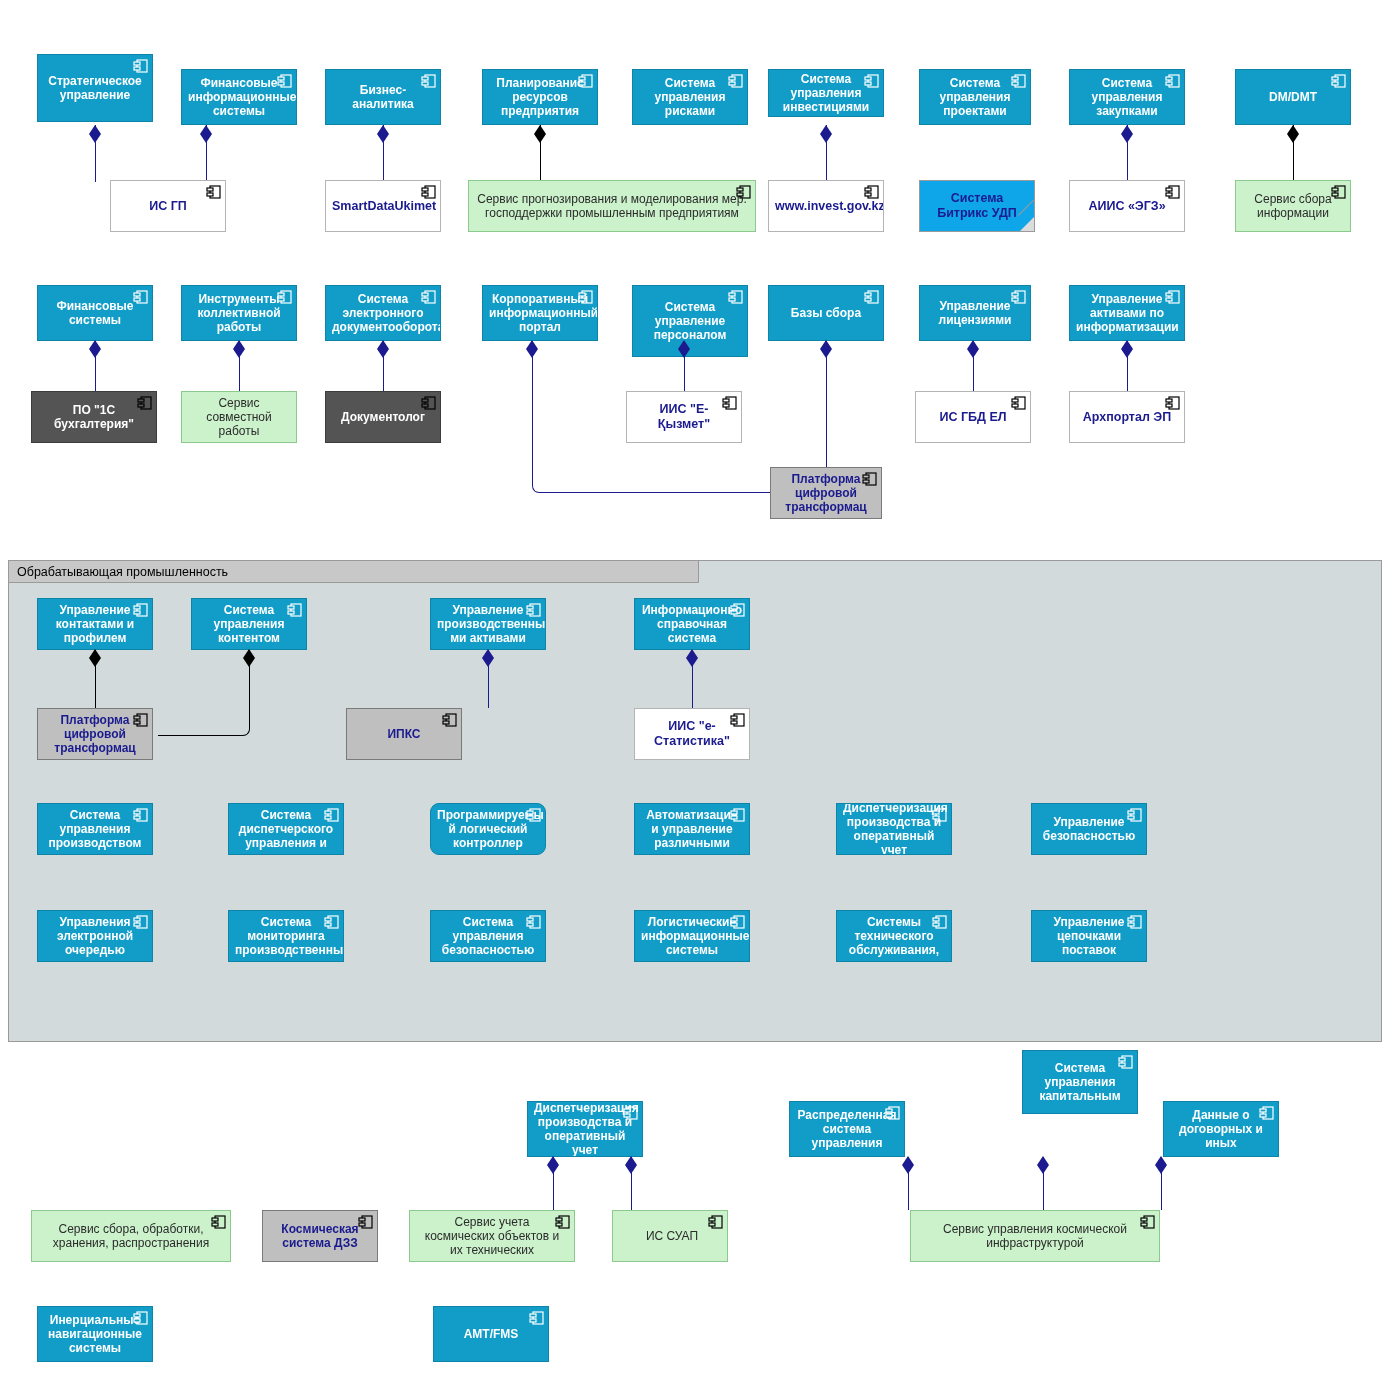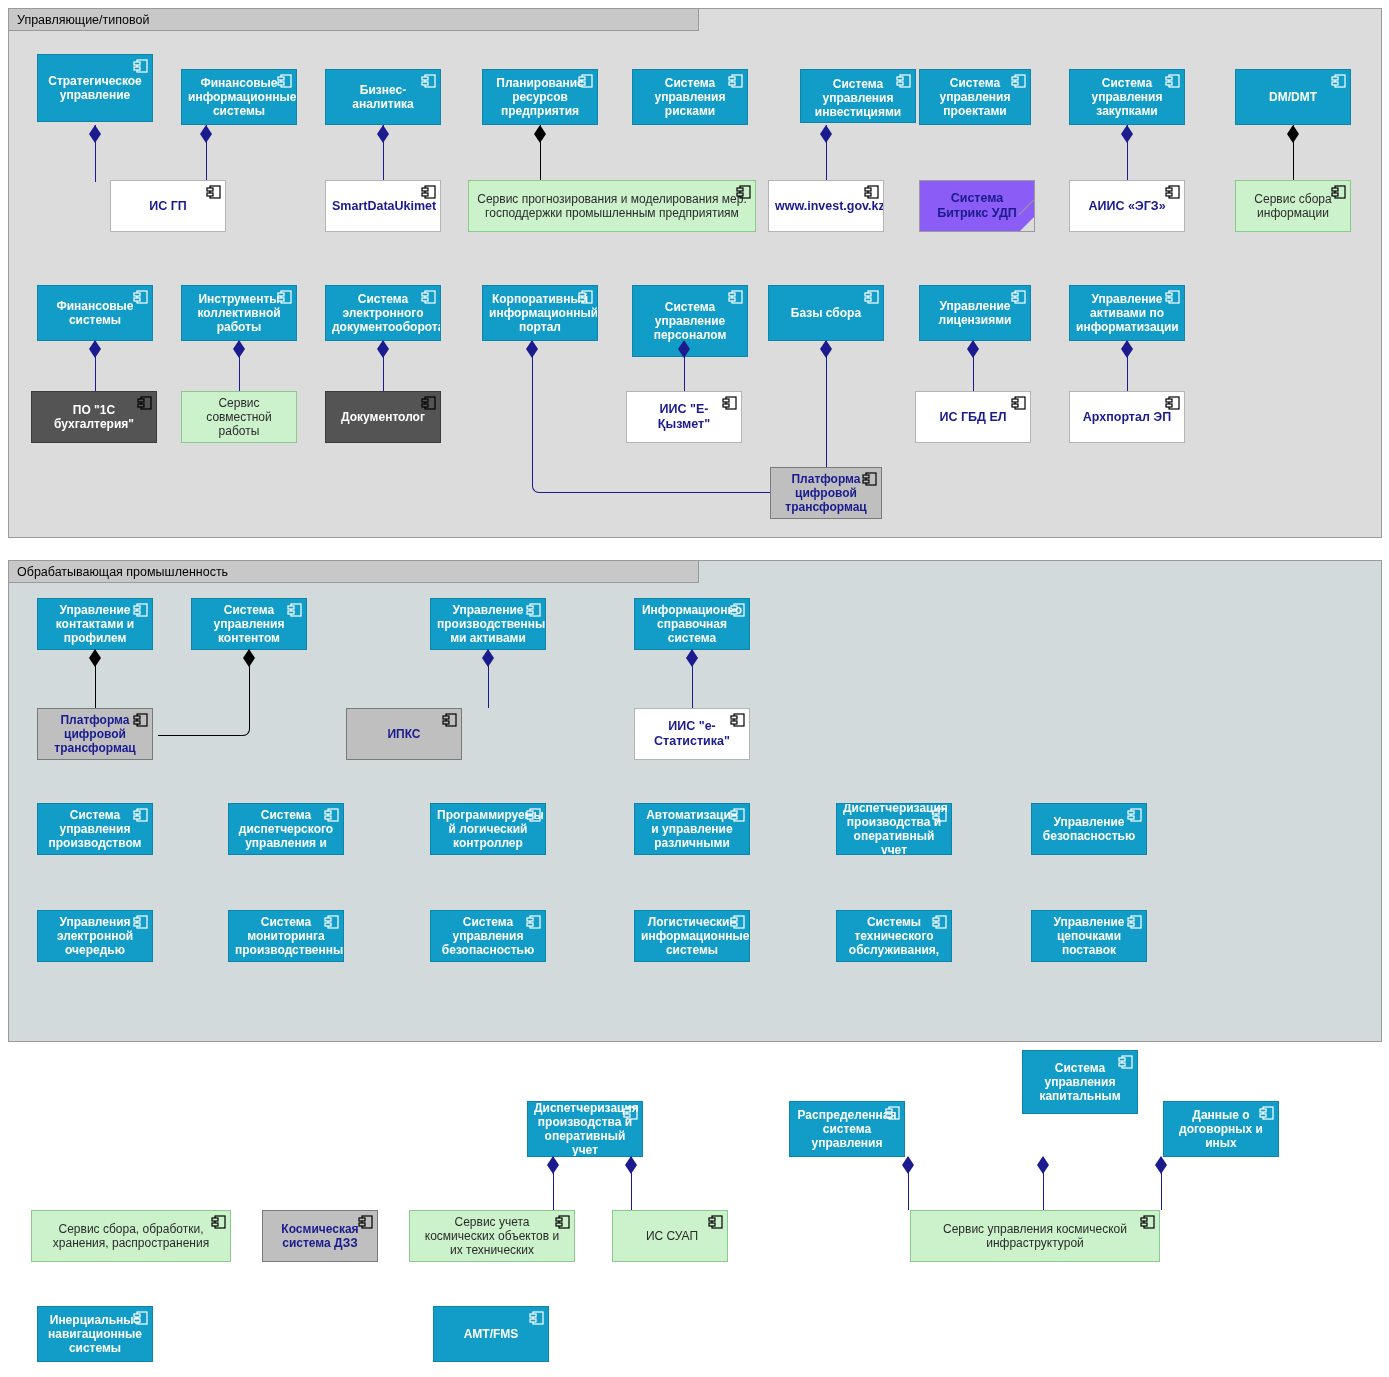--- a/index.html
+++ b/index.html
@@ -92,21 +92,21 @@
   
   .node.dark {
     background: #545454;
     border: 1px solid #3c3c3c;
     color: #ffffff;
     font-weight: bold;
     font-size: 12px;
   }
   
   .node.note {
-    background: #8b5cf6;
+    background: #0ea5e9;
     border: 1px solid #9a9a9a;
     color: #1b1b8f;
     font-weight: bold;
     font-size: 12.5px;
   }
   .fold {
     position: absolute;
     right: -1px;
     bottom: -1px;
     width: 0;
@@ -175,25 +175,20 @@
     border-bottom: 1px solid #000000;
     border-bottom-right-radius: 7px;
     box-sizing: border-box;
   }
 </style>
 </head>
 <body>
 
 <div id="canvas">
 
-  <div class="group" style="left:8px; top:8px; width:1374px; height:530px;">
-    <div class="group-tab" style="width:690px;">
-      <span>Управляющие/типовой</span>
-    </div>
-  </div>
 
   <div class="node blue" style="left:37px; top:54px; width:116px; height:68px;">
     <span class="label">Стратегическое управление</span>
     <svg class="cicon" viewBox="0 0 15 14">
       <rect x="4" y="1" width="10" height="12" fill="none" stroke="#fff" stroke-width="1.2"></rect>
       <rect x="1" y="3" width="6" height="3" fill="#119dc8" stroke="#fff" stroke-width="1.2"></rect>
       <rect x="1" y="8" width="6" height="3" fill="#119dc8" stroke="#fff" stroke-width="1.2"></rect>
     </svg>
   </div>
   <div class="node blue" style="left:181px; top:69px; width:116px; height:56px;">
@@ -221,21 +216,21 @@
     </svg>
   </div>
   <div class="node blue" style="left:632px; top:69px; width:116px; height:56px;">
     <span class="label">Система управления рисками</span>
     <svg class="cicon" viewBox="0 0 15 14">
       <rect x="4" y="1" width="10" height="12" fill="none" stroke="#fff" stroke-width="1.2"></rect>
       <rect x="1" y="3" width="6" height="3" fill="#119dc8" stroke="#fff" stroke-width="1.2"></rect>
       <rect x="1" y="8" width="6" height="3" fill="#119dc8" stroke="#fff" stroke-width="1.2"></rect>
     </svg>
   </div>
-  <div class="node blue" style="left:800px; top:69px; width:116px; height:54px;align-items:flex-end;">
+  <div class="node blue" style="left:768px; top:69px; width:116px; height:48px;">
     <span class="label">Система управления инвестициями</span>
     <svg class="cicon" viewBox="0 0 15 14">
       <rect x="4" y="1" width="10" height="12" fill="none" stroke="#fff" stroke-width="1.2"></rect>
       <rect x="1" y="3" width="6" height="3" fill="#119dc8" stroke="#fff" stroke-width="1.2"></rect>
       <rect x="1" y="8" width="6" height="3" fill="#119dc8" stroke="#fff" stroke-width="1.2"></rect>
     </svg>
   </div>
   <div class="node blue" style="left:919px; top:69px; width:112px; height:56px;">
     <span class="label">Система управления проектами</span>
     <svg class="cicon" viewBox="0 0 15 14">
@@ -548,21 +543,21 @@
     </svg>
   </div>
   <div class="node blue" style="left:228px; top:803px; width:116px; height:52px;">
     <span class="label">Система диспетчерского управления и</span>
     <svg class="cicon" viewBox="0 0 15 14">
       <rect x="4" y="1" width="10" height="12" fill="none" stroke="#fff" stroke-width="1.2"></rect>
       <rect x="1" y="3" width="6" height="3" fill="#119dc8" stroke="#fff" stroke-width="1.2"></rect>
       <rect x="1" y="8" width="6" height="3" fill="#119dc8" stroke="#fff" stroke-width="1.2"></rect>
     </svg>
   </div>
-  <div class="node blue" style="left:430px; top:803px; width:116px; height:52px;">
+  <div class="node blue" style="left:430px; top:803px; width:116px; height:52px;border-radius:9px;">
     <span class="label">Программируемы й логический контроллер</span>
     <svg class="cicon" viewBox="0 0 15 14">
       <rect x="4" y="1" width="10" height="12" fill="none" stroke="#fff" stroke-width="1.2"></rect>
       <rect x="1" y="3" width="6" height="3" fill="#119dc8" stroke="#fff" stroke-width="1.2"></rect>
       <rect x="1" y="8" width="6" height="3" fill="#119dc8" stroke="#fff" stroke-width="1.2"></rect>
     </svg>
   </div>
   <div class="node blue" style="left:634px; top:803px; width:116px; height:52px;">
     <span class="label">Автоматизация и управление различными</span>
     <svg class="cicon" viewBox="0 0 15 14">

